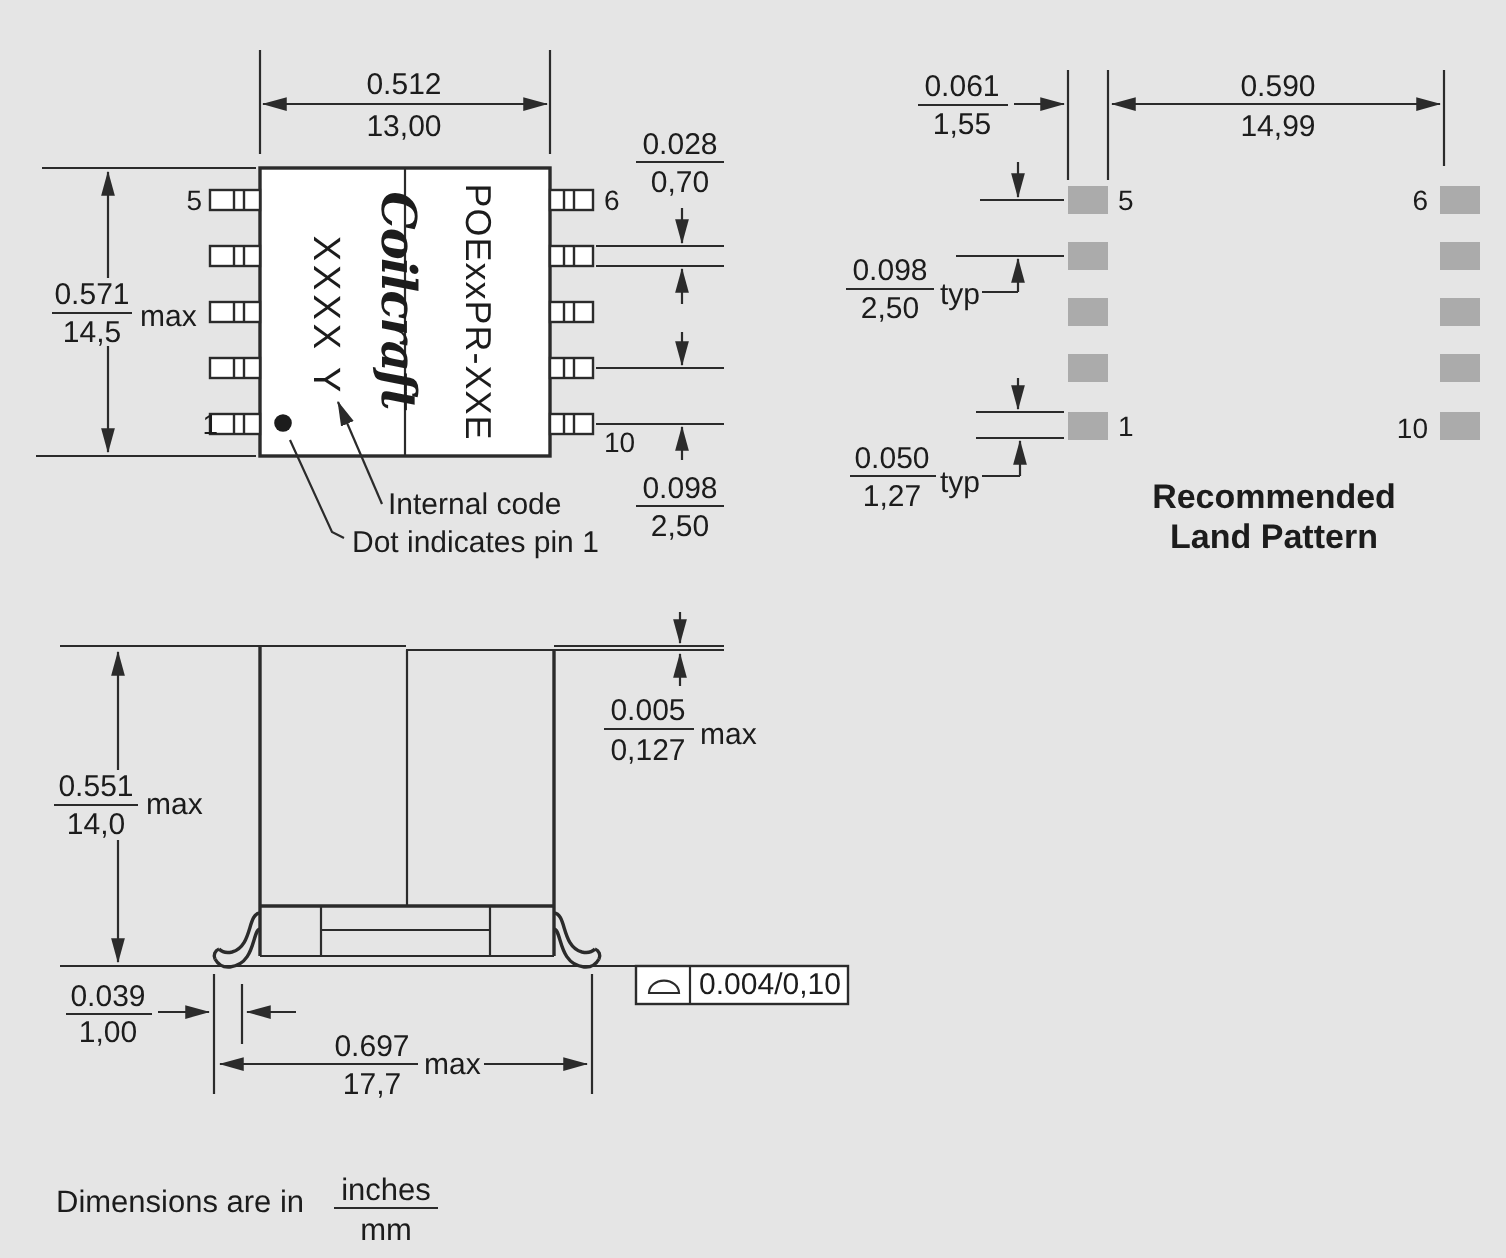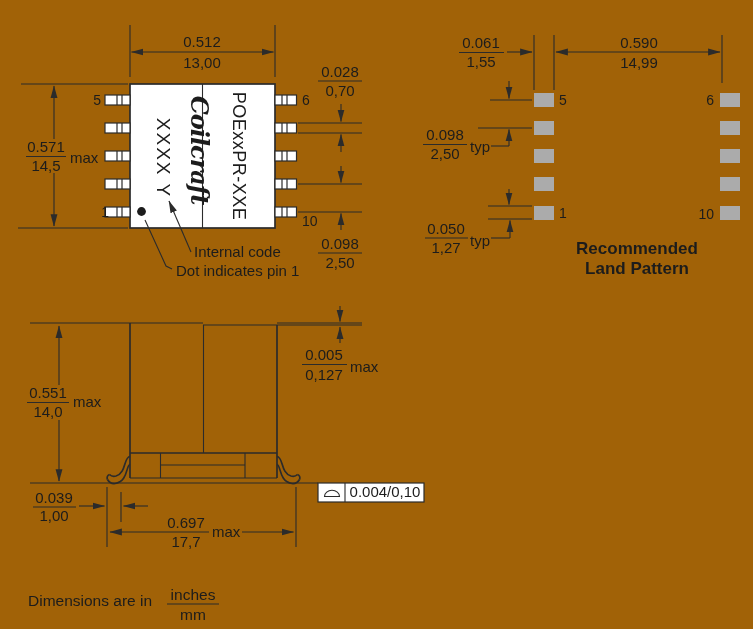--- a/index.html
+++ b/index.html
@@ -1,19 +1,19 @@
 <!DOCTYPE html>
 <html><head>
 <meta charset="utf-8">
 <style>
   html,body{margin:0;padding:0;background:#ffffff;}
   .canvas{
     position:relative;
     width:753px;height:629px;
-    background:#a16207;
+    background:#e5e5e5;
     font-family:"Liberation Sans", sans-serif;
     overflow:hidden;
   }
   svg{display:block;}
   text{
     fill:#1c1c1c;
     font-family:"Liberation Sans", sans-serif;
     font-size:15px;
   }
   .t-small{font-size:14px;}

